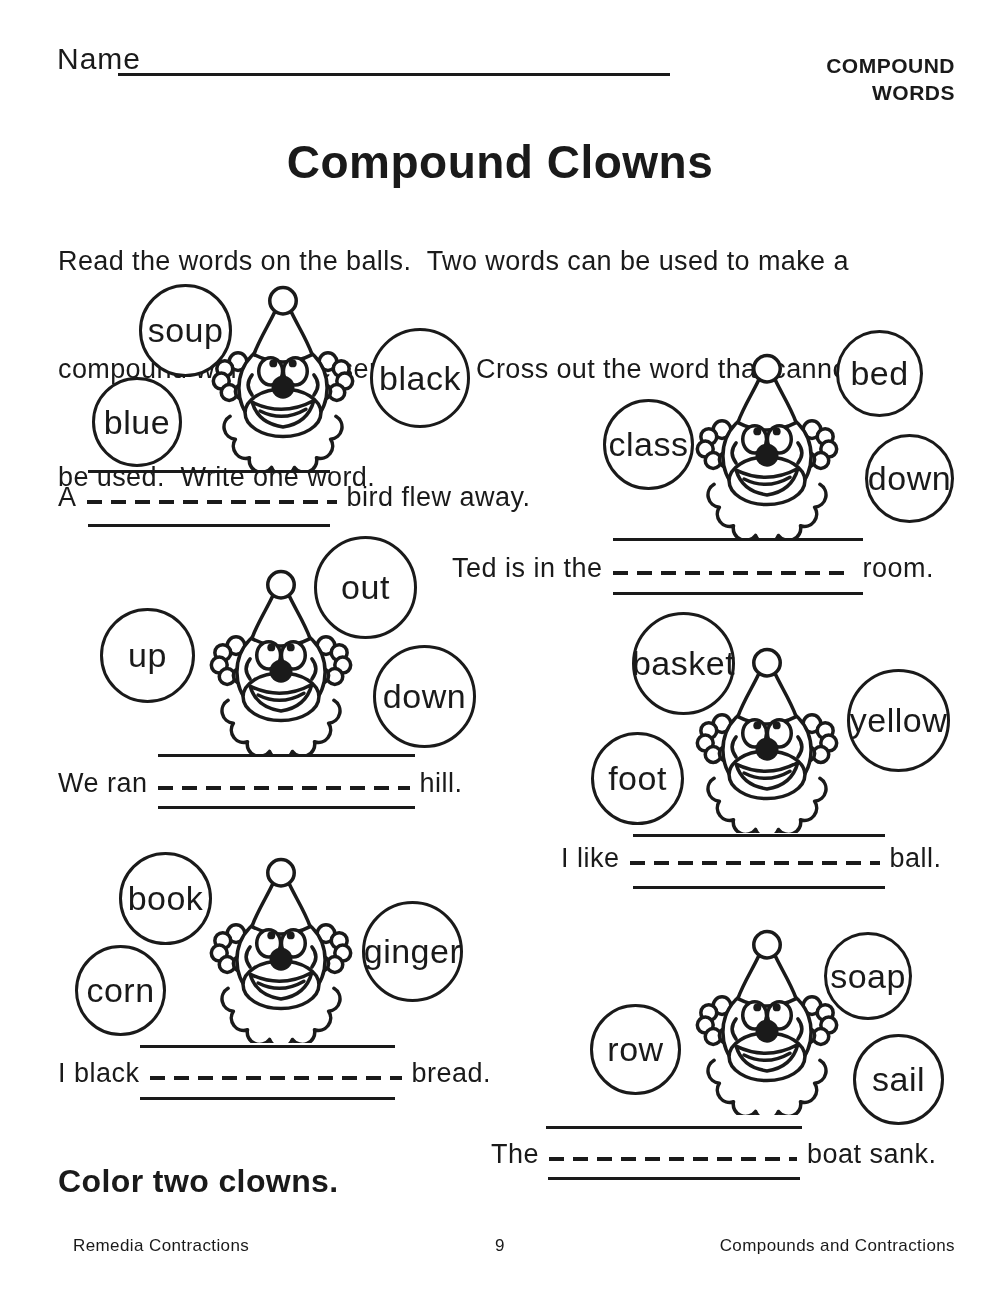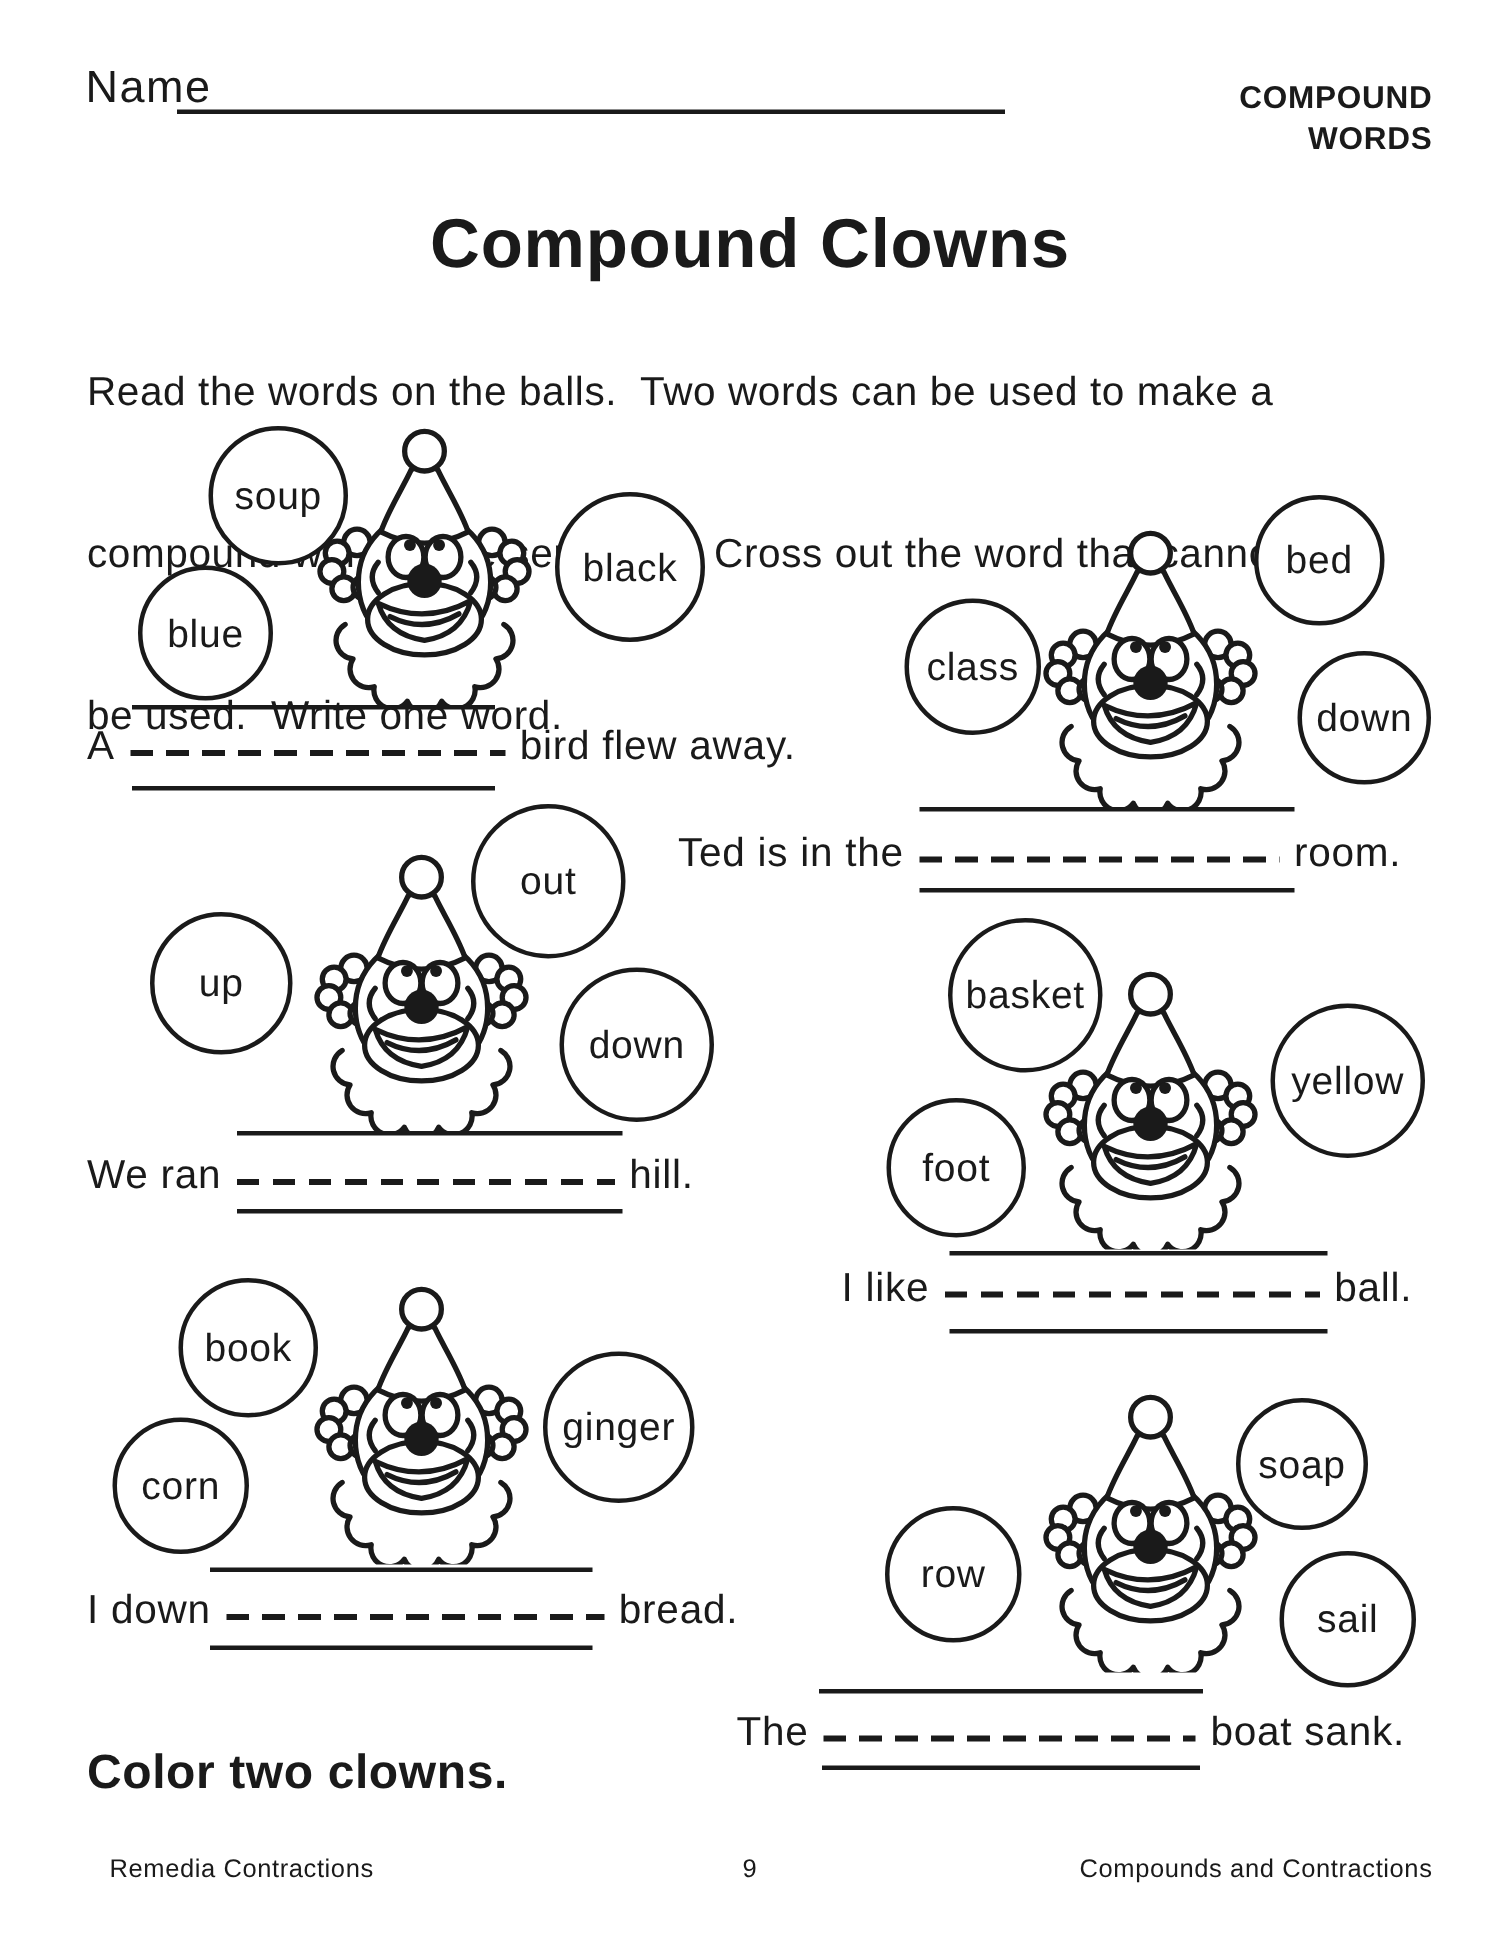--- a/index.html
+++ b/index.html
@@ -12,21 +12,21 @@
   
   #name-row{left:57px;top:42px;font-size:30px;letter-spacing:1px;}
   #name-line{left:118px;top:73px;width:552px;height:3px;background:#1a1a1a;}
   #category{right:45px;top:52px;text-align:right;font-size:21px;line-height:27px;font-weight:bold;letter-spacing:.5px;}
   #title{left:0;right:0;top:103px;text-align:center;font-size:46px;font-weight:bold;letter-spacing:.5px;margin-top:32px;}
   #instructions{left:58px;top:171px;font-size:27px;line-height:36px;letter-spacing:.4px;white-space:pre;}
   
   .ball{
     position:absolute;border:3.5px solid #1a1a1a;border-radius:50%;
     display:flex;align-items:center;justify-content:center;
-    font-size:26px;letter-spacing:.5px;box-sizing:border-box;background:#fff;
+    font-size:34px;letter-spacing:.5px;box-sizing:border-box;background:#fff;
   }
   .clown{position:absolute;width:150px;height:187px;}
   .wline{position:absolute;height:3px;background:#1a1a1a;}
   .sentence{
     position:absolute;display:flex;align-items:center;gap:10px;
     height:36px;font-size:27px;letter-spacing:.5px;white-space:pre;
   }
   .blank{
     height:4px;margin-top:9px;
     background:repeating-linear-gradient(90deg,#1a1a1a 0 15px,transparent 15px 24px);
@@ -191,21 +191,21 @@
         <span>corn</span>
       </div>
     <div class="ball" style="left:362px;top:901px;width:101px;height:101px">
         <span>ginger</span>
       </div>
     <svg class="clown" style="left:206px;top:856px" viewBox="0 0 170 212">
         <use href="#clown-shape"></use>
       </svg>
     <div class="wline" style="left:140px;top:1045px;width:255px"></div>
     <div class="sentence" style="left:58px;top:1055px">
-      <span>I down</span>
+      <span>I black</span>
       <span class="blank" style="width:252px"></span>
       <span>bread.</span>
     </div>
     <div class="wline" style="left:140px;top:1097px;width:255px"></div>
   </div>
 
   <div>
     <div class="ball" style="left:824px;top:932px;width:88px;height:88px">
         <span>soap</span>
       </div>

